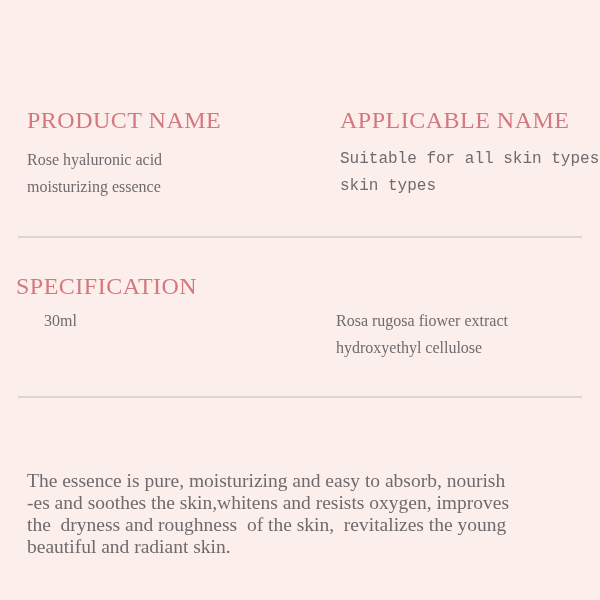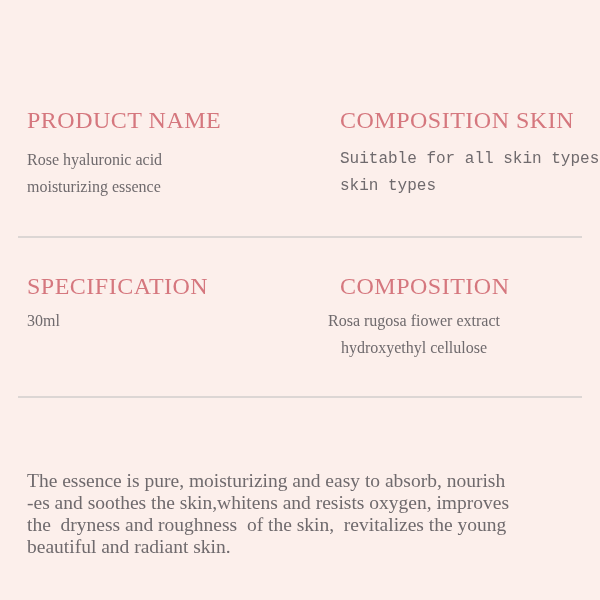--- a/index.html
+++ b/index.html
@@ -45,48 +45,47 @@
     height: 2px;
     background: var(--divider-color);
   }
   
   .product-heading     { left: 27px;  top: 60px; }
   .product-body        { left: 27px;  top: 99px; }
   .applicable-heading  { left: 340px; top: 60px; }
   .applicable-body     { left: 340px; top: 99px; font-family: Liberation Mono, monospace; }
   .divider-1           { top: 189px; }
   
-  .spec-heading        { left: 27px;  top: 226px; }
-  .spec-body           { left: 27px;  top: 260px; }
+  .spec-heading        { left: 16px;  top: 226px; }
+  .spec-body           { left: 44px;  top: 260px; }
   .comp-heading        { left: 340px; top: 226px; }
-  .comp-body           { left: 328px; top: 260px; text-align: center; }
+  .comp-body           { left: 336px; top: 260px; }
   .divider-2           { top: 349px; }
   
   .benefits-heading    { left: 27px;  top: 390px; }
   .benefits-body       { left: 27px;  top: 423px; font-size: 19.5px; line-height: 22px; }
 </style>
 </head>
 <body>
 
 <div class="card">
 
   <h2 class="heading product-heading">PRODUCT NAME</h2>
   <p class="body-text product-body">Rose hyaluronic acid
 moisturizing essence</p>
 
-  <h2 class="heading applicable-heading">COMPOSITION SKIN</h2>
+  <h2 class="heading applicable-heading">APPLICABLE NAME</h2>
   <p class="body-text applicable-body">Suitable for all skin types
 skin types</p>
 
   <div class="divider divider-1"></div>
 
   <h2 class="heading spec-heading">SPECIFICATION</h2>
   <p class="body-text spec-body">30ml</p>
 
-  <h2 class="heading comp-heading">COMPOSITION</h2>
   <p class="body-text comp-body">Rosa rugosa fiower extract
 hydroxyethyl cellulose</p>
 
   <div class="divider divider-2"></div>
 
   <p class="body-text benefits-body">The essence is pure, moisturizing and easy to absorb, nourish
 -es and soothes the skin,whitens and resists oxygen, improves
 the  dryness and roughness  of the skin,  revitalizes the young
 beautiful and radiant skin.</p>
 

